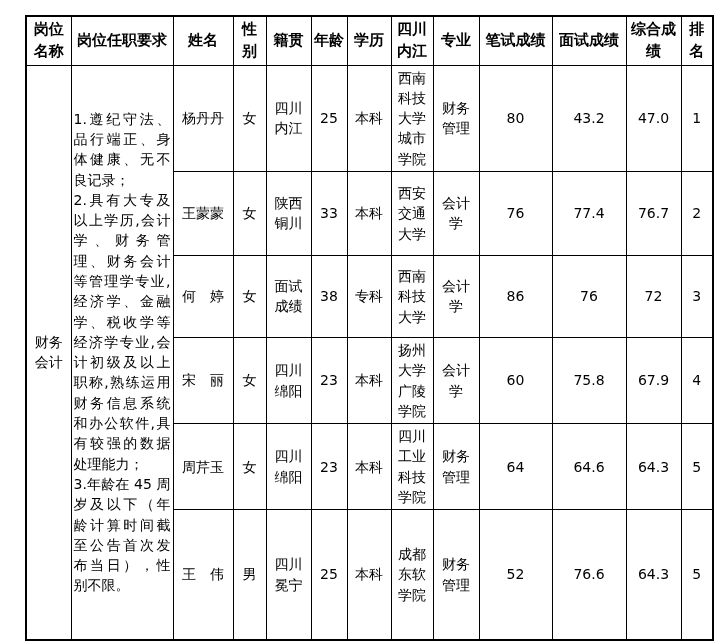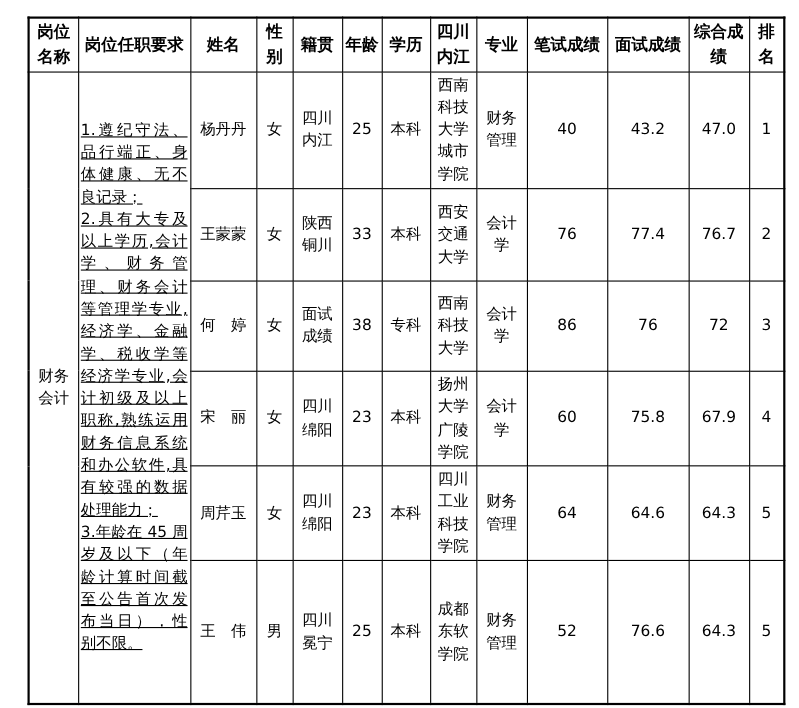--- a/index.html
+++ b/index.html
@@ -40,21 +40,20 @@
   }
   table.score-table th {
     font-weight: bold;
     font-size: 15px;
   }
   td.req-cell {
     text-align: left;
     vertical-align: top;
     padding: 4px 6px 4px 7px;
     line-height: 21px;
-    text-decoration: underline;
   }
   td.req-cell .req-item {
     text-align: justify;
     text-justify: inter-ideograph;
   }
   tr.hrow    { height: 47px; }
   tr.r0      { height: 106px; }
   tr.r1      { height: 84px; }
   tr.r2      { height: 82px; }
   tr.r3      { height: 84px; }
@@ -106,21 +105,21 @@
         <div class="req-item">2.具有大专及以上学历,会计学、财务管理、财务会计等管理学专业,经济学、金融学、税收学等经济学专业,会计初级及以上职称,熟练运用财务信息系统和办公软件,具有较强的数据处理能力；</div>
         <div class="req-item">3.年龄在 45 周岁及以下（年龄计算时间截至公告首次发布当日），性别不限。</div>
       </td>
       <td>杨丹丹</td>
       <td>女</td>
       <td>四川内江</td>
       <td>25</td>
       <td>本科</td>
       <td>西南科技大学城市学院</td>
       <td>财务管理</td>
-      <td>40</td>
+      <td>80</td>
       <td>43.2</td>
       <td>47.0</td>
       <td>1</td>
     </tr>
 
     <tr class="r1">
       <td>王蒙蒙</td>
       <td>女</td>
       <td>陕西铜川</td>
       <td>33</td>

